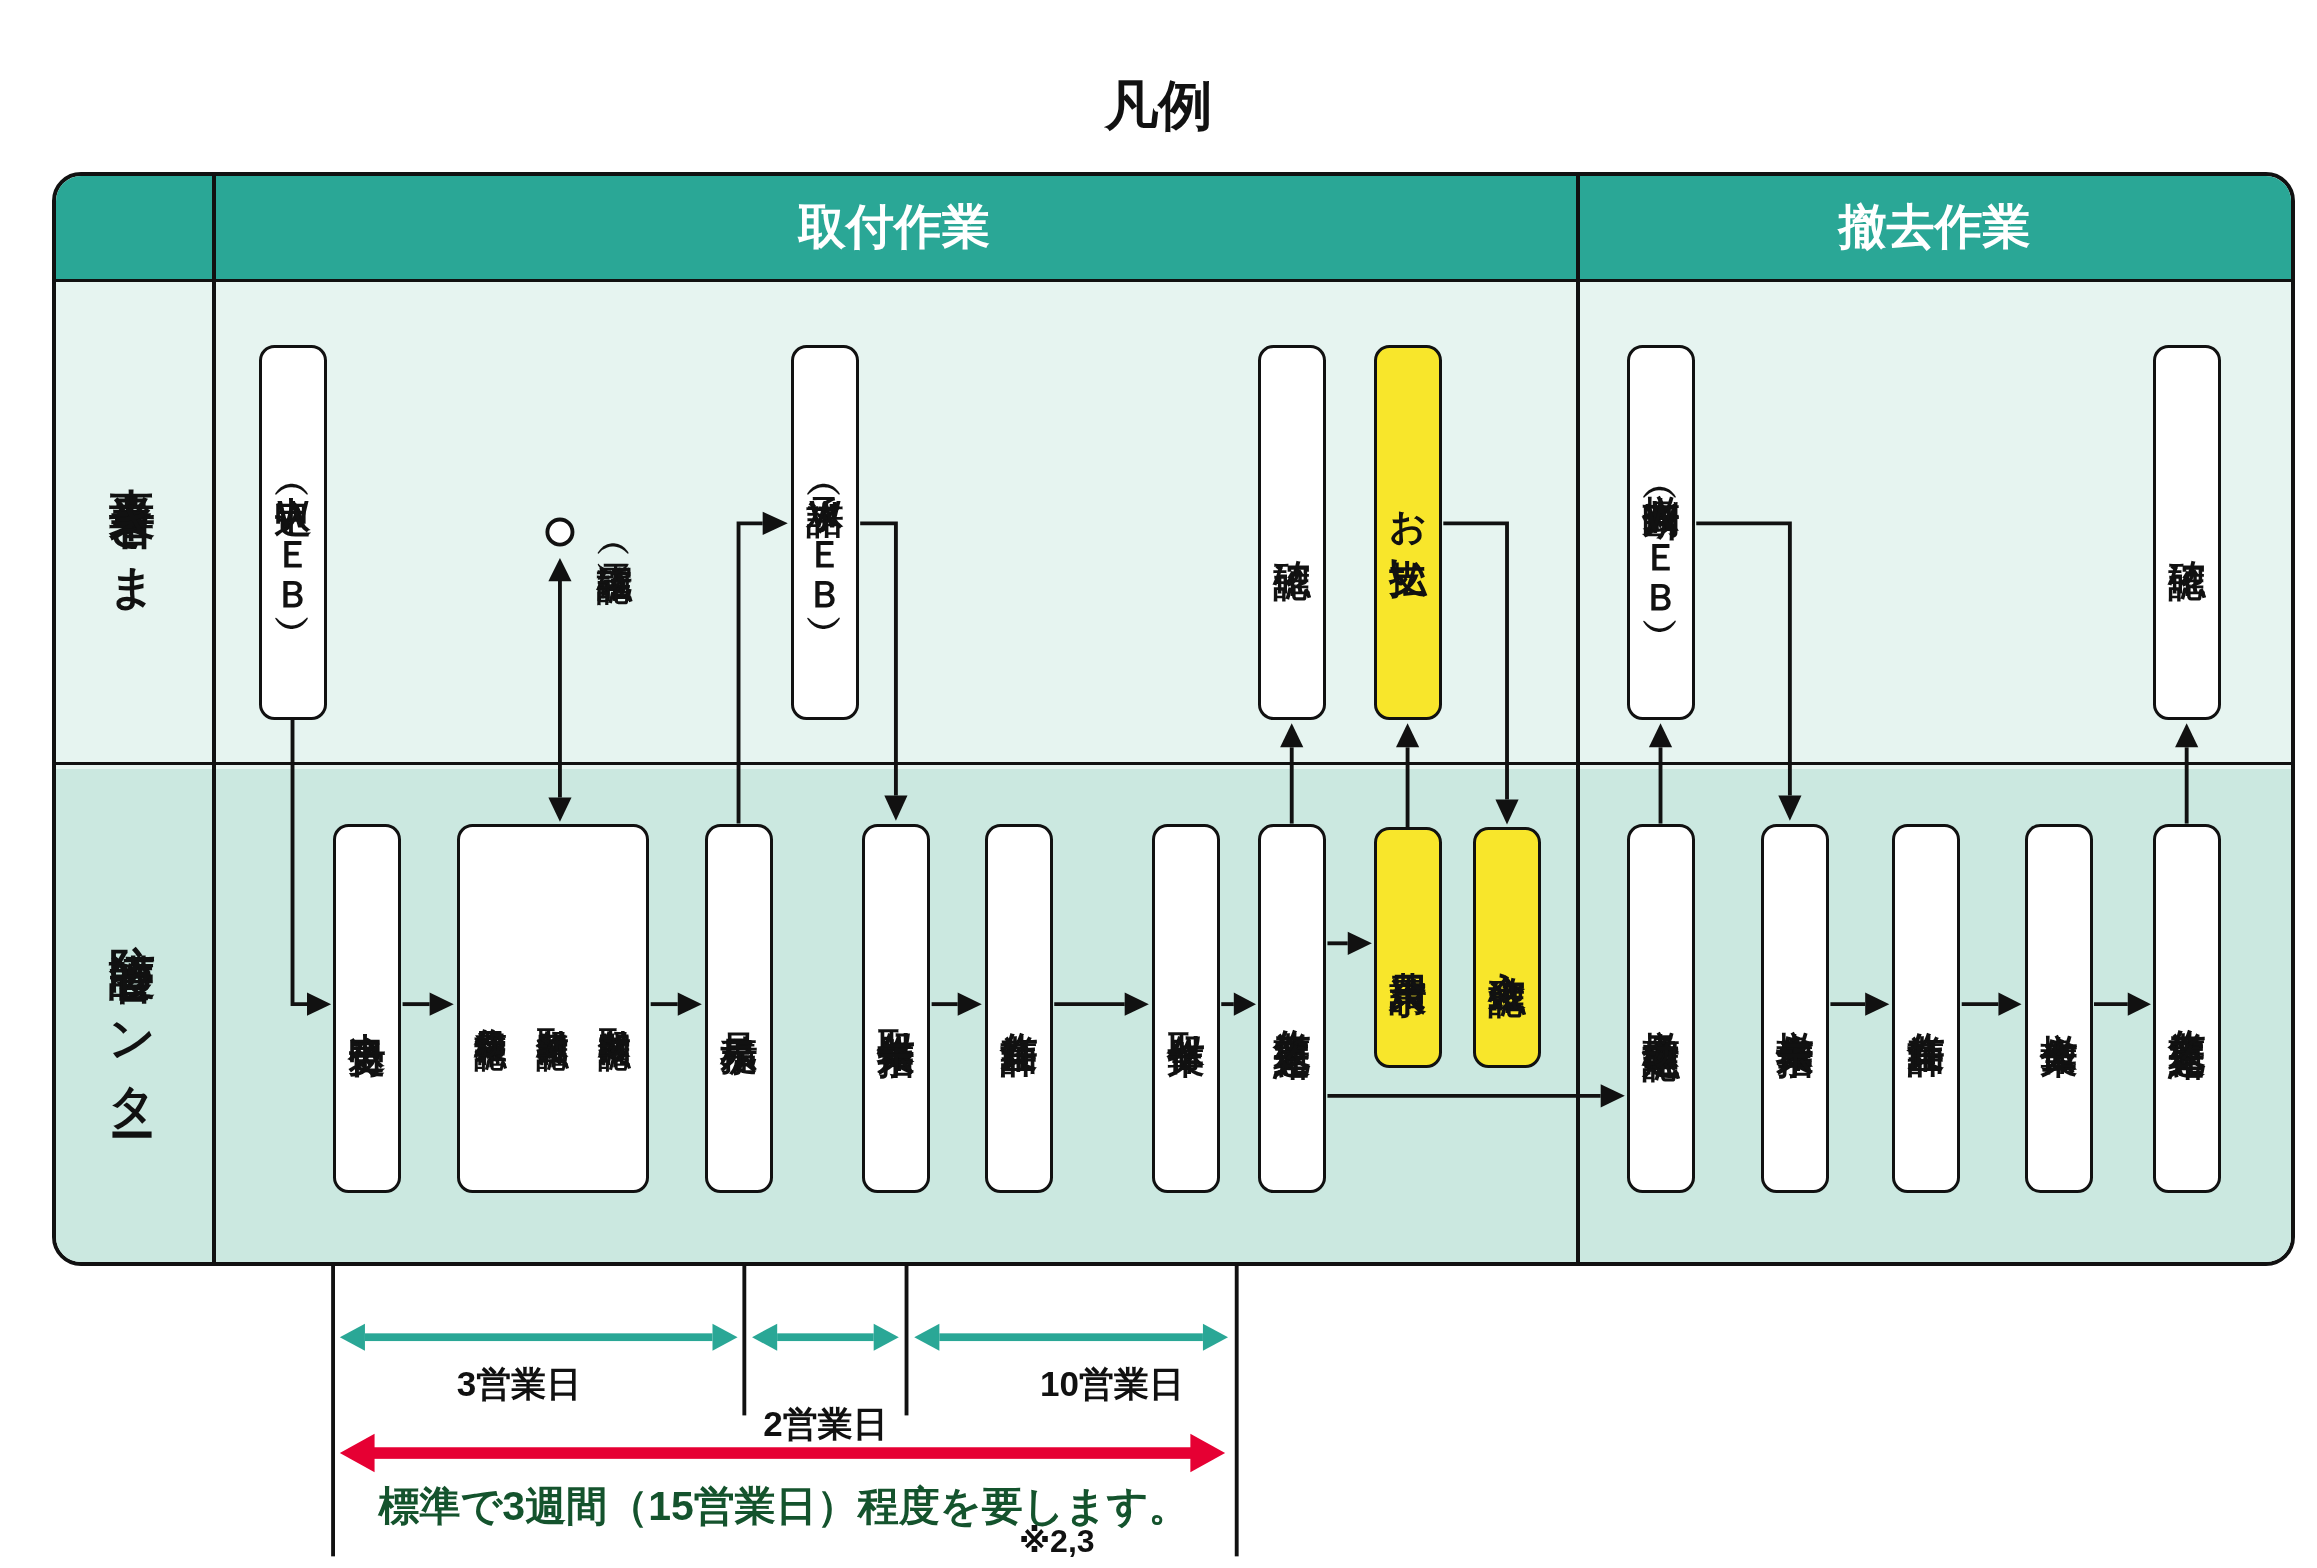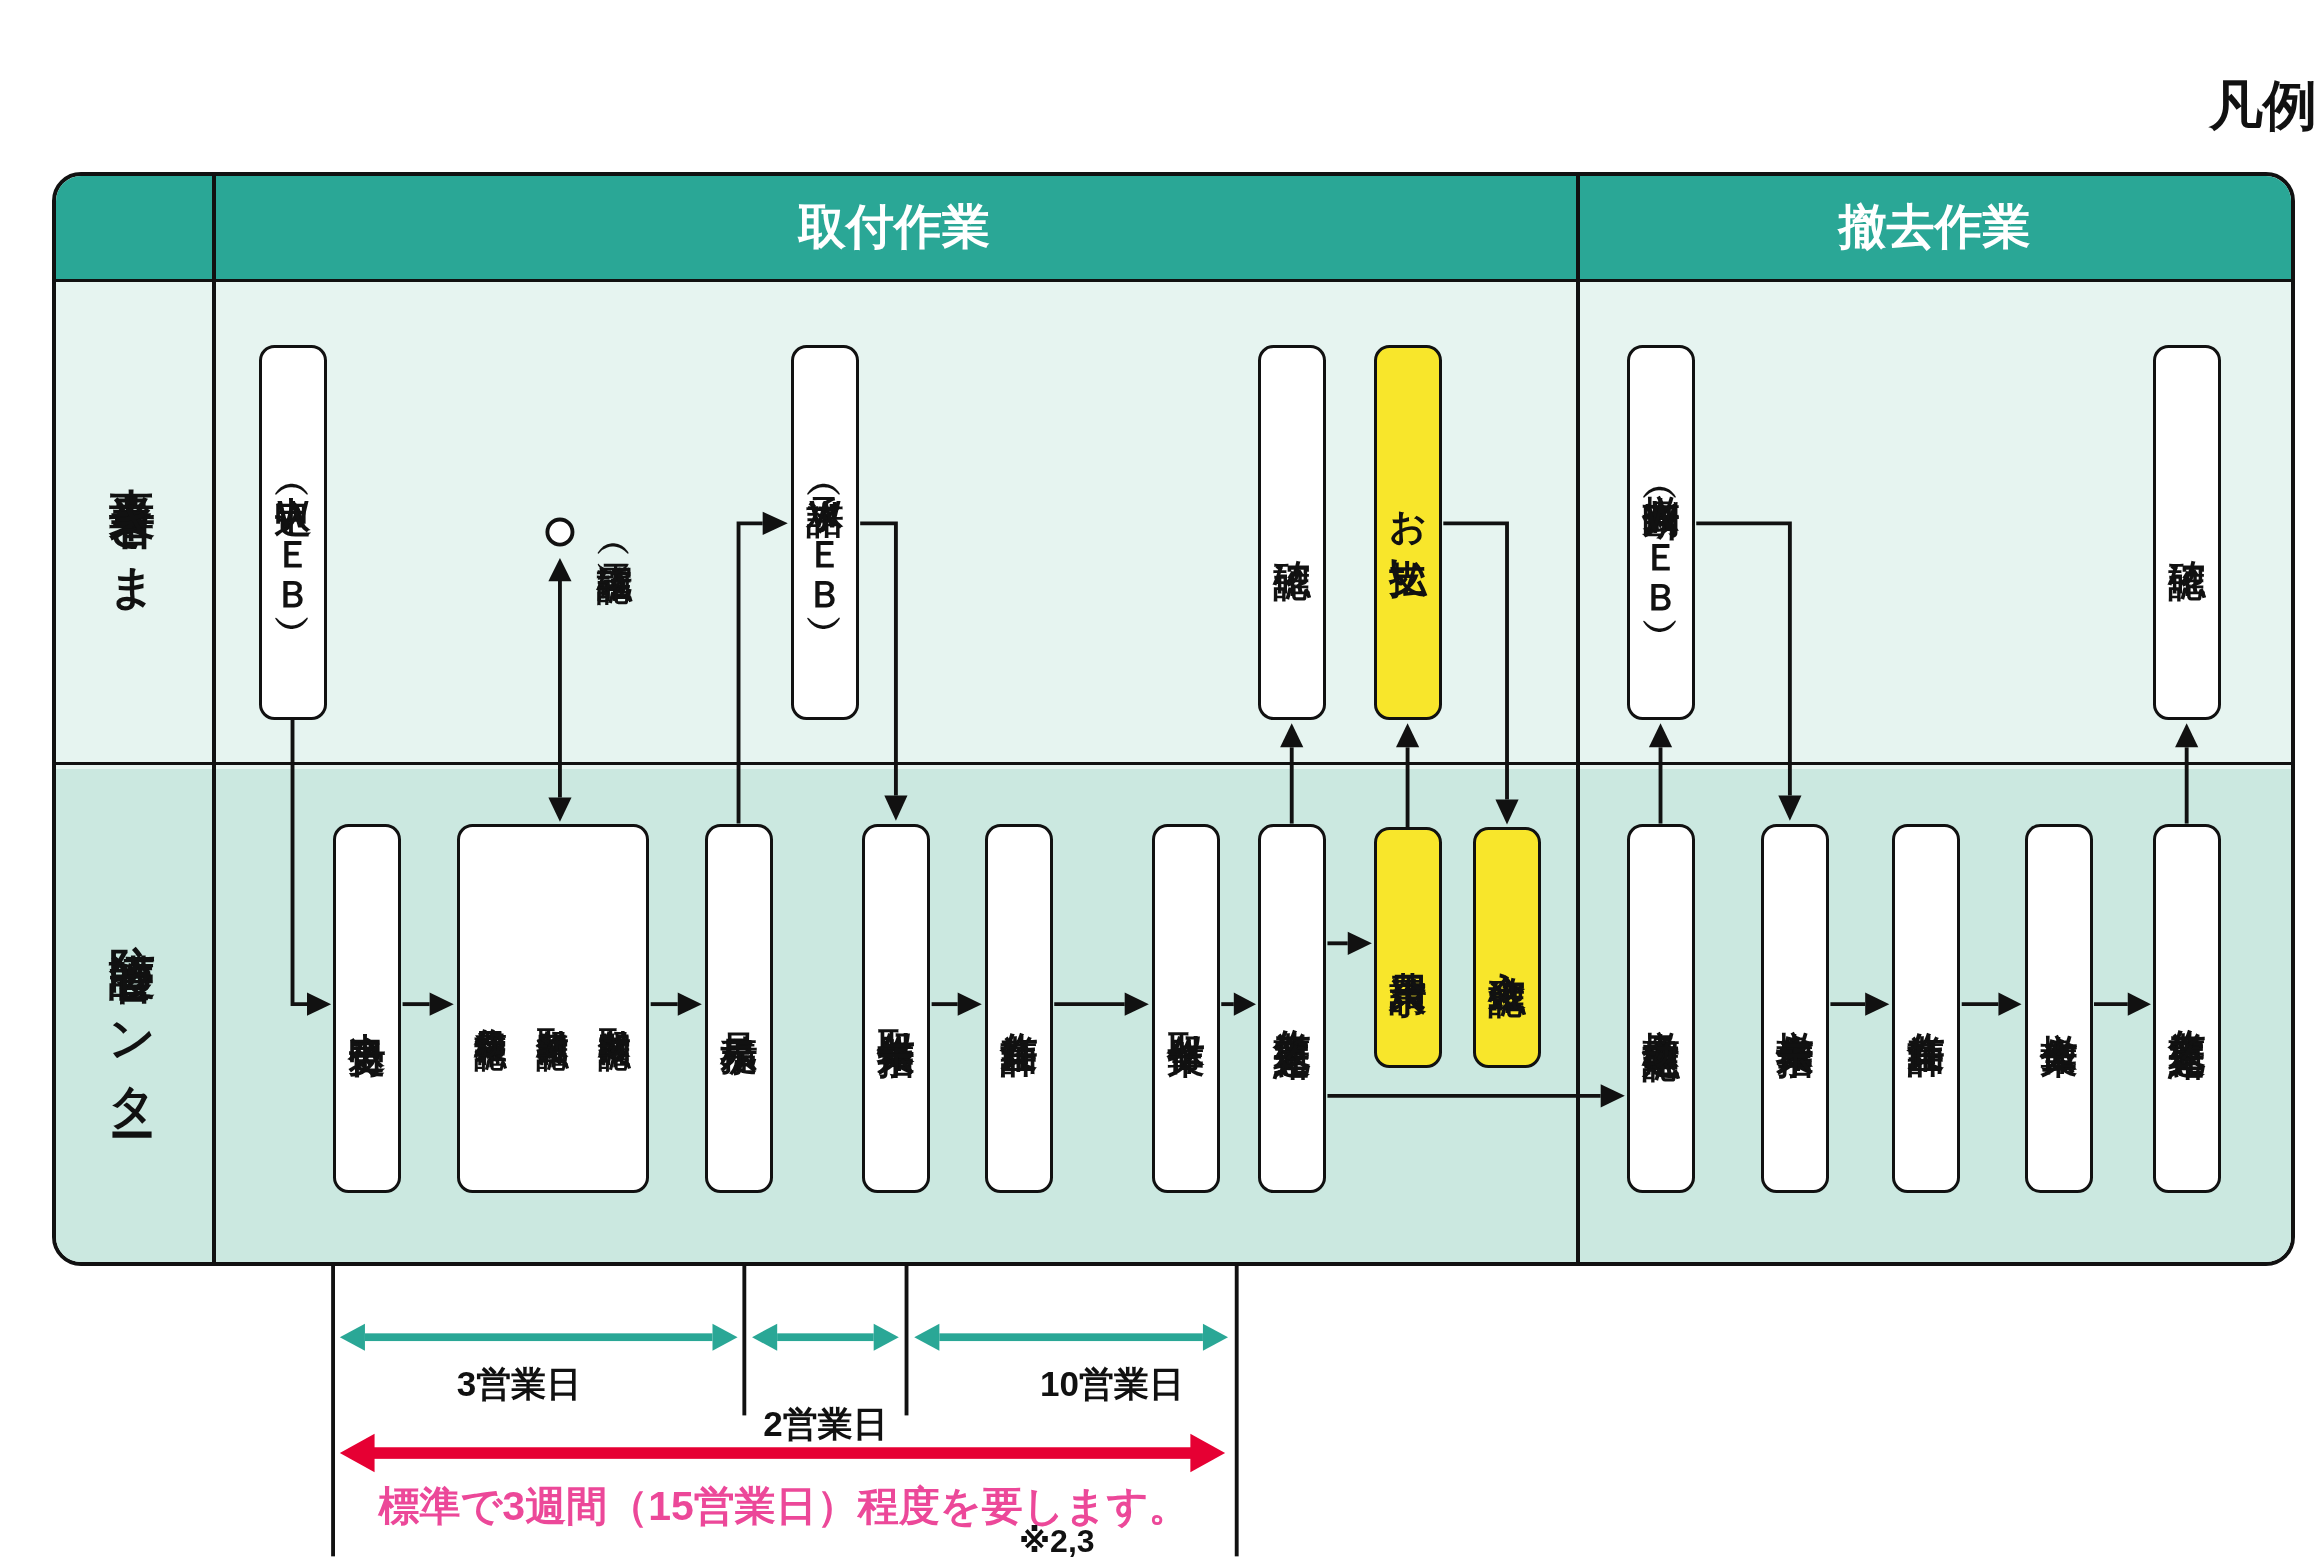--- a/index.html
+++ b/index.html
@@ -10,21 +10,21 @@
   #stage {
     position: relative;
     width: 2317px;
     height: 1569px;
     background: #ffffff;
     overflow: hidden;
   }
   .abs { position: absolute; }
   #title {
     left: 0; top: 70px; width: 2317px;
-    text-align: right;
+    text-align: center;
     font-size: 54px; font-weight: 800; color: #111;
   }
   
   #table-frame {
     left: 52px; top: 172px; width: 2243px; height: 1094px;
     border: 4.8px solid #111;
     border-radius: 29px;
     overflow: hidden;
     background: #e6f4f0;
   }
@@ -83,21 +83,21 @@
     writing-mode: vertical-rl;
     font-size: 35px; font-weight: 700; color: #111; letter-spacing: 1.9px;
   }
   #connectors { left: 0; top: 0; z-index: 2; pointer-events: none; }
   .tl-label {
     text-align: center;
     font-size: 35px; font-weight: 800; color: #111;
   }
   #total-note {
     text-align: center;
-    font-size: 41px; font-weight: 800; color: #ec4899;
+    font-size: 41px; font-weight: 800; color: #14532d;
   }
   #footnote {
     text-align: left;
     font-size: 32px; font-weight: 700; color: #111;
   }
 </style>
 </head>
 <body>
 
 <div id="stage">

